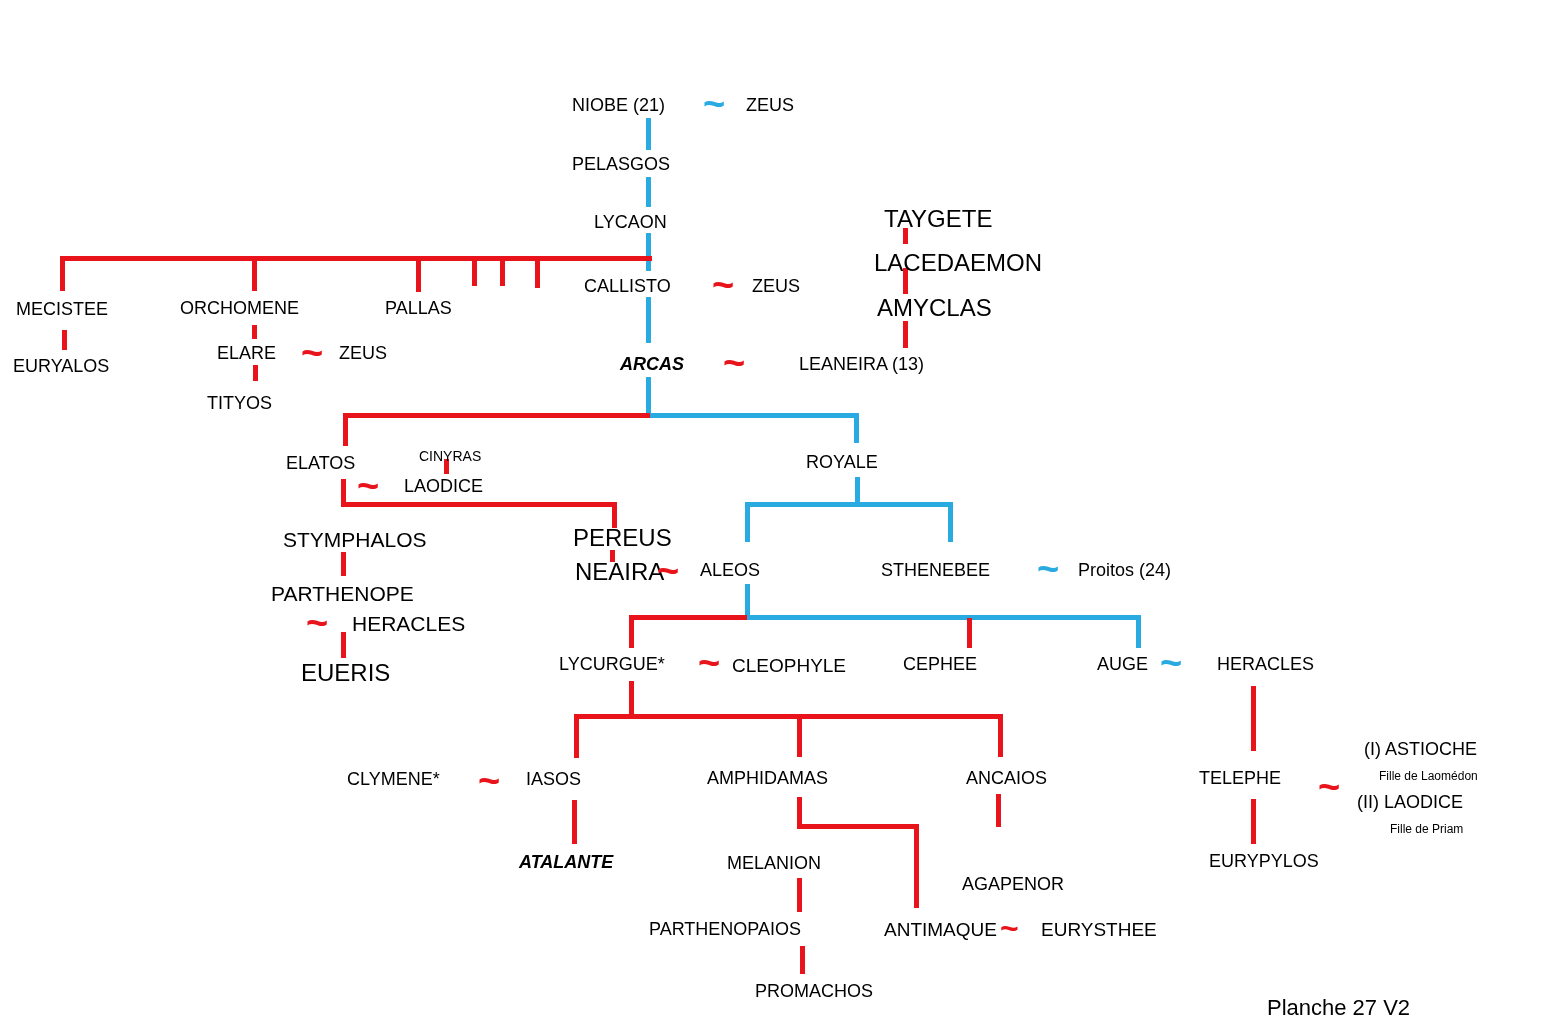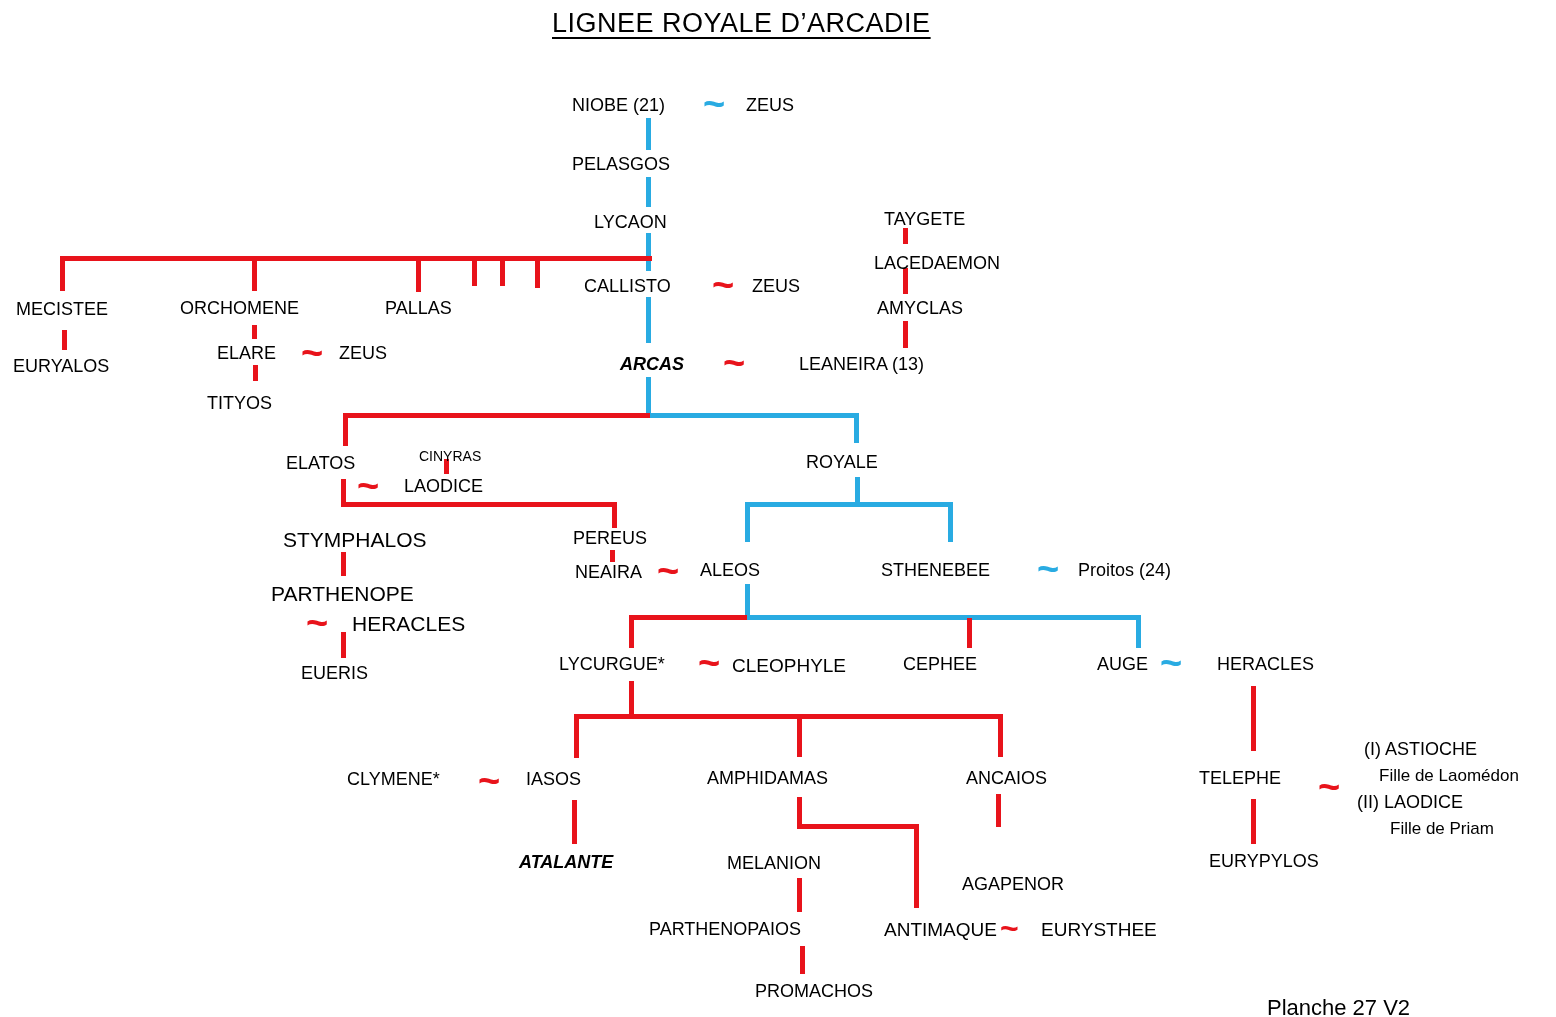--- a/index.html
+++ b/index.html
@@ -1,42 +1,41 @@
 <!DOCTYPE html>
 <html><head>
 <meta charset="utf-8">
 <style>
   html,body{margin:0;padding:0;background:#fff;}
   #canvas{
     position:relative;width:1556px;height:1017px;background:#ffffff;
     font-family:"Liberation Sans", sans-serif;color:#000;overflow:hidden;
   }
   .lbl{position:absolute;font-size:18px;line-height:24px;white-space:nowrap;color:#000;}
-  .s20{font-size:18px;}
+  .s20{font-size:24px;}
   .s21{font-size:21px;}
   .s19{font-size:19px;}
-  .s17{font-size:17px;}
+  .s17{font-size:12px;}
   .s14{font-size:14px;}
   .b{font-weight:bold;font-style:italic;}
   .title{position:absolute;font-size:27px;letter-spacing:.5px;text-decoration:underline;text-underline-offset:5px;white-space:nowrap;}
   .plate{position:absolute;font-size:22px;text-decoration:underline;text-underline-offset:4px;white-space:nowrap;margin-top:44px;}
   .ln{position:absolute;}
   .red{background:#e8131b;}
   .blue{background:#29abe2;}
   .tilde{position:absolute;font-size:38px;line-height:38px;font-weight:bold;white-space:nowrap;}
   .tilde.sm{font-size:32px;line-height:32px;}
   .t-red{color:#e8131b;}
   .t-blue{color:#29abe2;}
 </style>
 </head>
 <body>
 
 <div id="canvas">
 
-  <div class="title" style="left:552px;top:8px">LIGNEE ROYALE D’ARCADIE</div>
   <div class="plate" style="left:1267px;top:951px">Planche 27 V2</div>
 
   <i class="ln blue" style="left:646px;top:118px;width:5px;height:32px"></i>
   <i class="ln blue" style="left:646px;top:177px;width:5px;height:30px"></i>
   <i class="ln blue" style="left:646px;top:233px;width:5px;height:38px"></i>
   <i class="ln blue" style="left:646px;top:297px;width:5px;height:46px"></i>
   <i class="ln blue" style="left:646px;top:377px;width:5px;height:40px"></i>
 
   <i class="ln red" style="left:60px;top:256px;width:592px;height:5px"></i>
   <i class="ln red" style="left:60px;top:256px;width:5px;height:35px"></i>

